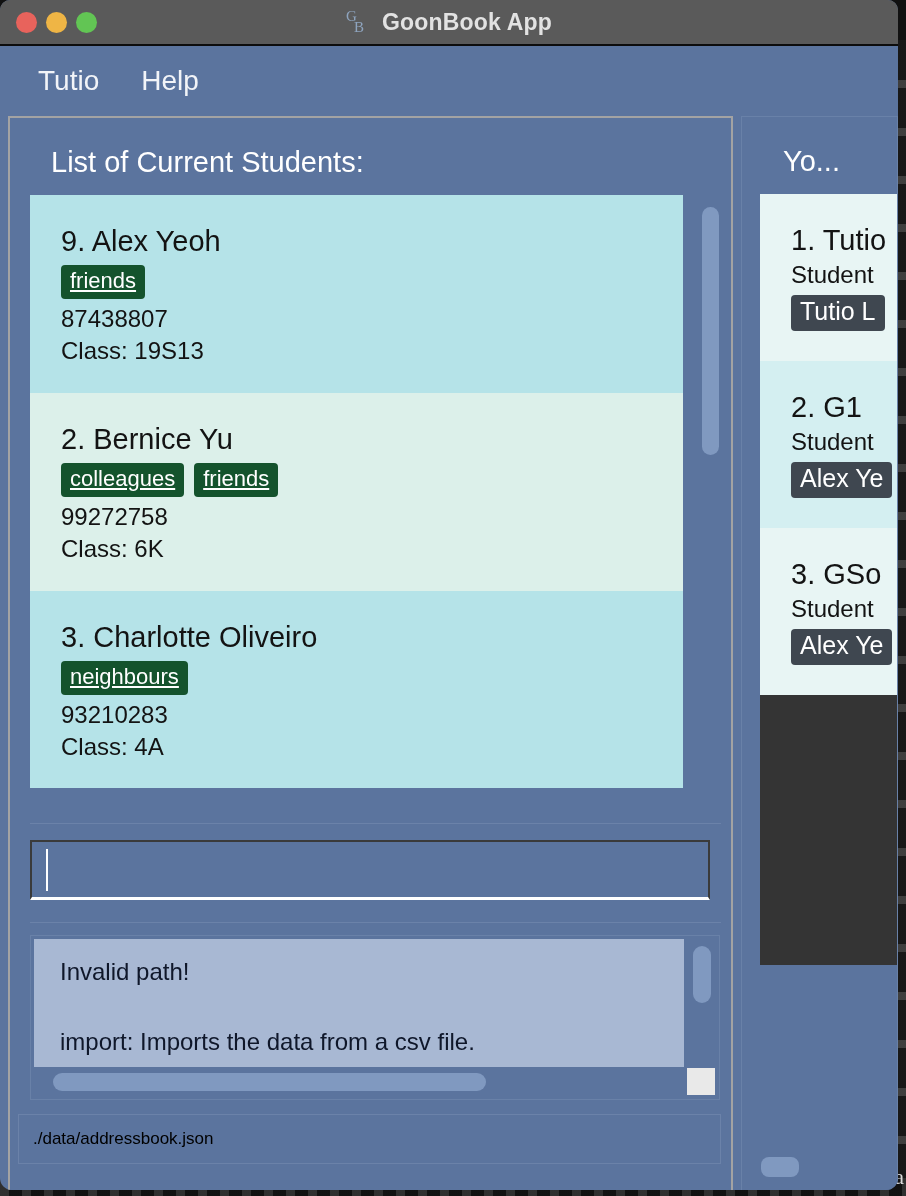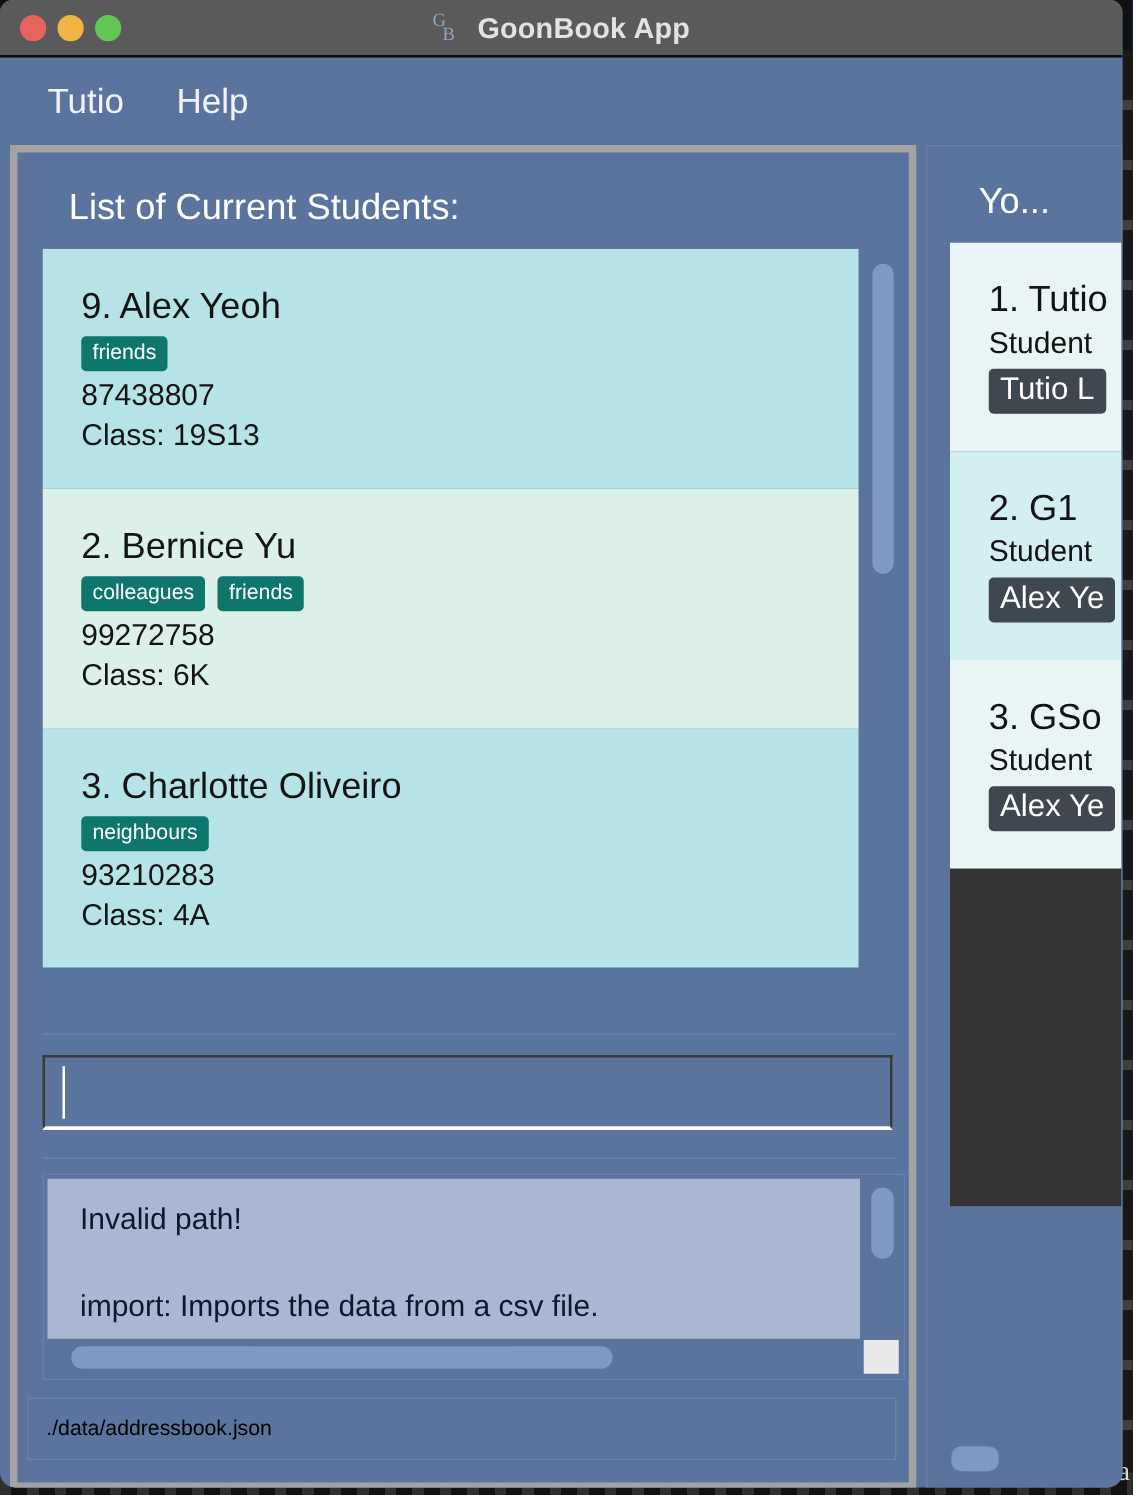--- a/index.html
+++ b/index.html
@@ -134,21 +134,21 @@
     box-sizing: border-box;
     gap: 8px;
   }
 
   
   #left-col {
     width: 725px;
     display: flex;
     flex-direction: column;
     background: #5b749e;
-    border: 6px solid #a3a3a3;
+    border: 2px solid #a3a3a3;
     box-sizing: border-box;
   }
 
   #persons-header {
     color: #ffffff;
     font-size: 29px;
     padding: 28px 0 16px 41px;
   }
 
   #person-list-wrap {
@@ -173,26 +173,27 @@
     font-size: 29px;
     color: #131313;
     margin-bottom: 7px;
   }
   .tag-row {
     display: flex;
     gap: 10px;
     margin-bottom: 4px;
   }
   .tag {
-    background: #0f766e;
+    background: #14532d;
     color: #ffffff;
-    font-size: 17px;
+    font-size: 22px;
     padding: 3px 9px 5px 9px;
     border-radius: 4px;
     display: inline-block;
+    text-decoration: underline;
   }
   .person-phone,
   .person-class {
     font-size: 24px;
     color: #131313;
     line-height: 1.33;
   }
 
   
   .vscroll {

